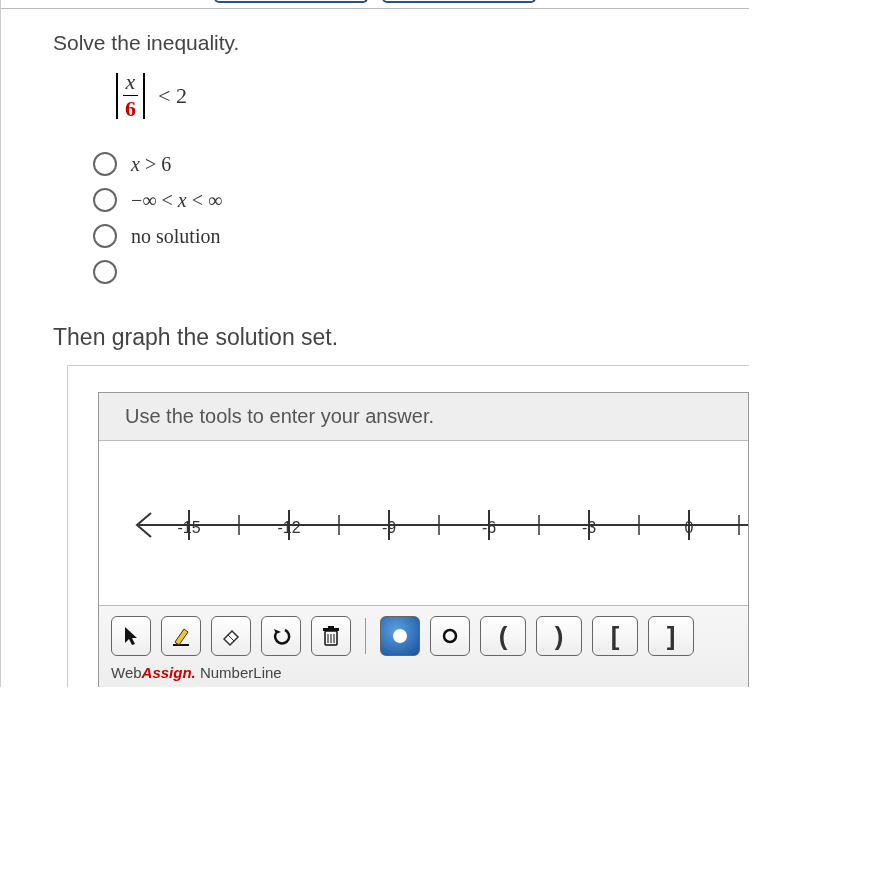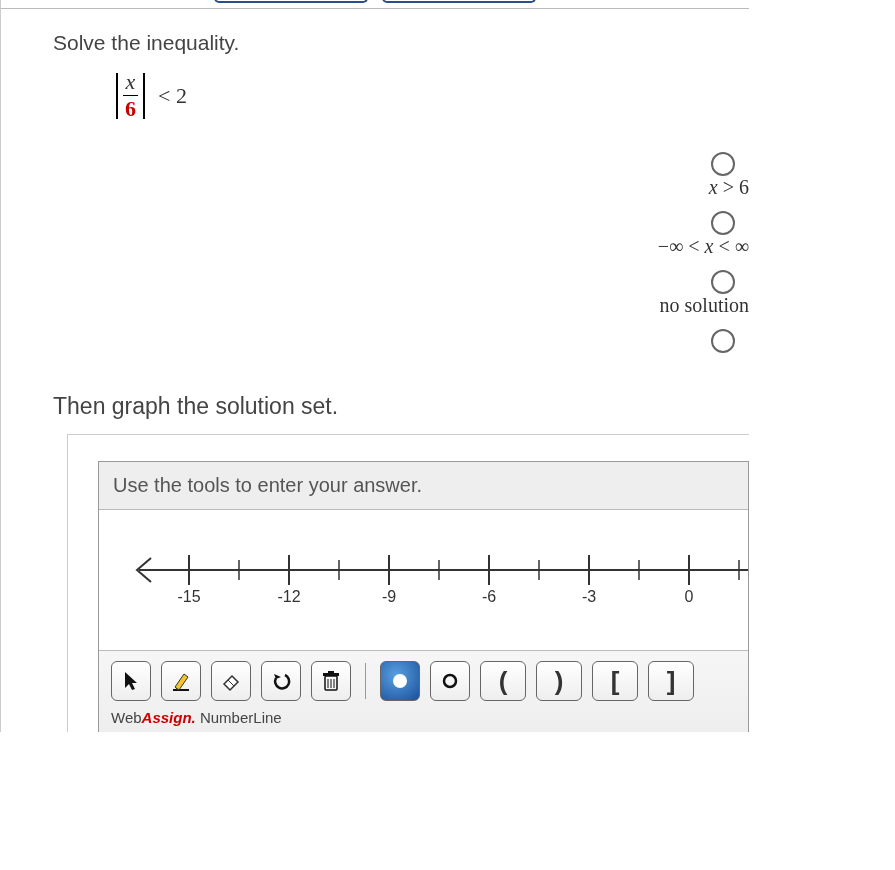--- a/index.html
+++ b/index.html
@@ -69,24 +69,23 @@
   }
   .frac .num { padding: 2px 2px; }
   .frac .line { width: 100%; height: 1px; background: #000; }
   .frac .den { padding: 2px 2px; color: #c00; font-weight: bold; font-style: normal; }
   .lt2 { margin-left: 10px; }
   .options {
     margin: 10px 0 0 40px;
   }
   .opt {
     display: flex;
-    align-items: flex-end;
+    align-items: center;
     margin: 12px 0;
     cursor: pointer;
-    flex-direction: column;
   }
   .radio {
     width: 20px;
     height: 20px;
     border: 2px solid #666;
     border-radius: 50%;
     margin-right: 14px;
     flex: none;
   }
   .opt-label {
@@ -107,26 +106,26 @@
     margin-left: 14px;
     padding: 26px 0 0 30px;
   }
   .toolpanel {
     border: 1px solid #999;
     border-bottom: none;
   }
   .toolheader {
     background: #eee;
     border-bottom: 1px solid #bbb;
-    padding: 12px 14px;
+    padding: 12px 26px;
     font-size: 20px;
     color: #555;
   }
   .nl-area {
-    padding: 40px 0 40px 30px;
+    padding: 64px 0 40px 30px;
     position: relative;
     overflow: hidden;
   }
   .nl-svg { display: block; }
   .nl-label {
     position: absolute;
     font-size: 16px;
     color: #333;
     top: 78px;
     transform: translateX(-50%);

